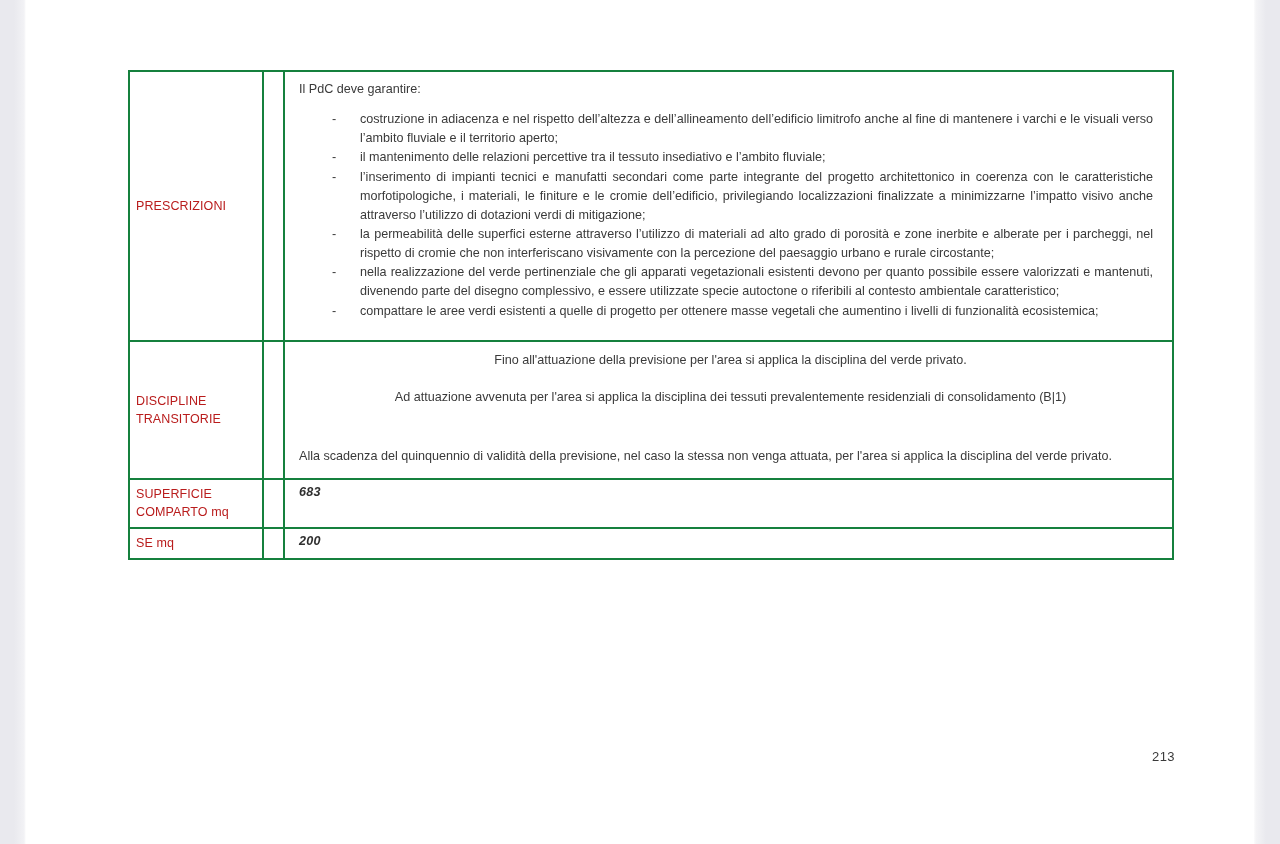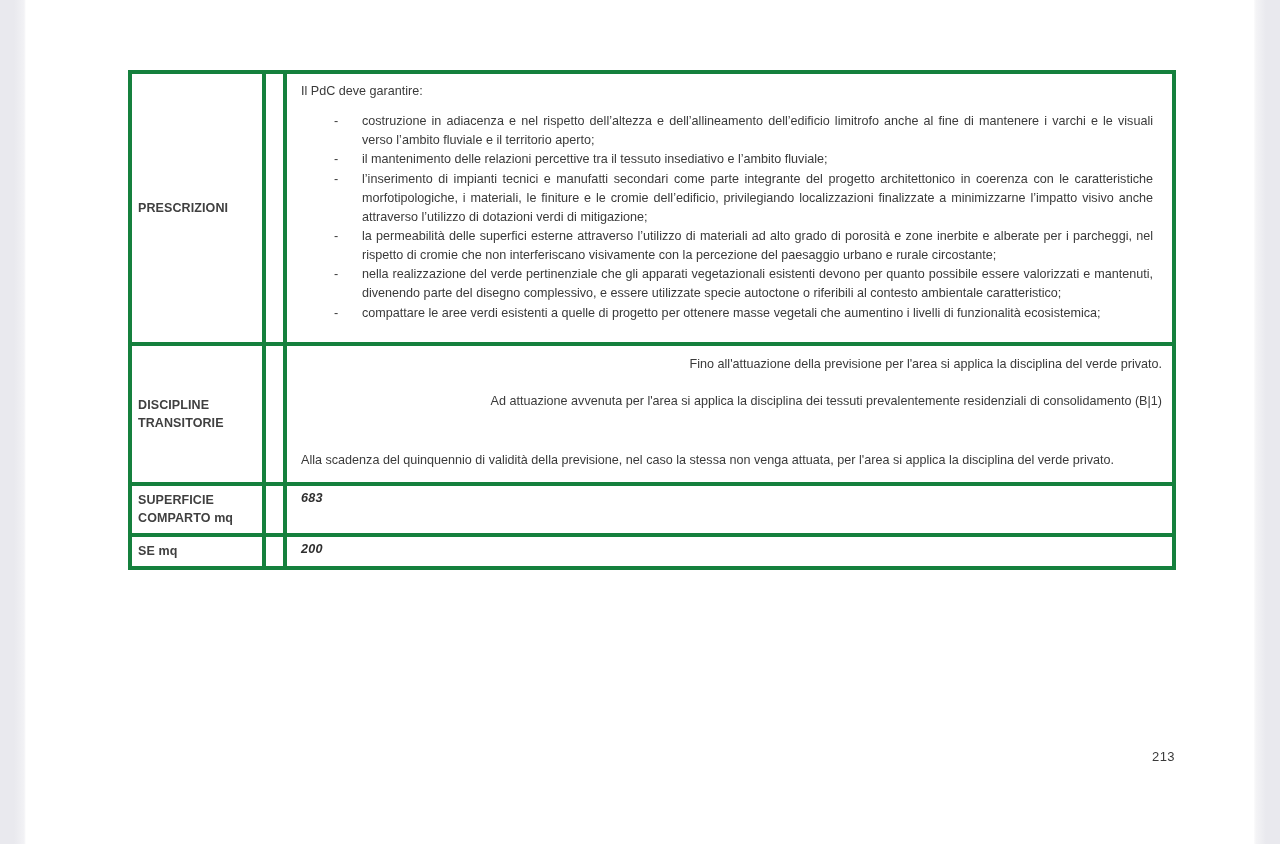--- a/index.html
+++ b/index.html
@@ -33,39 +33,38 @@
   
   #sheet {
     position: absolute;
     left: 102px;      
     top: 70px;
     width: 1044px;    
     border-collapse: collapse;
     table-layout: fixed;
   }
   #sheet td {
-    border: 4px solid #15803d;
+    border: 2px solid #15803d;
     vertical-align: top;
     padding: 0;
   }
   col.c-label { width: 134px; }
   col.c-gap   { width: 21px;  }
   col.c-body  { width: 889px; }
 
   .label-cell {
     vertical-align: middle !important;
     padding: 6px 8px 6px 6px !important;
   }
   .label-text {
-    color: #404040;
+    color: #b91c1c;
     font-size: 12.5px;
     line-height: 1.45;
     letter-spacing: 0.1px;
     white-space: pre-line;
-    font-weight: bold;
   }
   .gap-cell { }
 
   .body-cell {
     padding: 8px 8px 8px 14px !important;
     color: #3a3a3a;
     font-size: 12.6px;
     line-height: 1.52;
   }
 
@@ -92,21 +91,21 @@
     left: 22px;
     top: 0;
     color: #3a3a3a;
   }
   ul.bullets > li:last-child {
     text-align: justify;
   }
 
   .para {
     margin: 0 0 18px 0;
-    text-align: right;
+    text-align: center;
   }
   .para:last-child { margin-bottom: 0; }
   .para.just { text-align: justify; margin-top: 40px; }
 
   .dt-cell { padding: 9px 10px 12px 14px !important; }
 
   .metric-label {
     padding: 5px 6px 6px 6px !important;
     vertical-align: top !important;
   }

